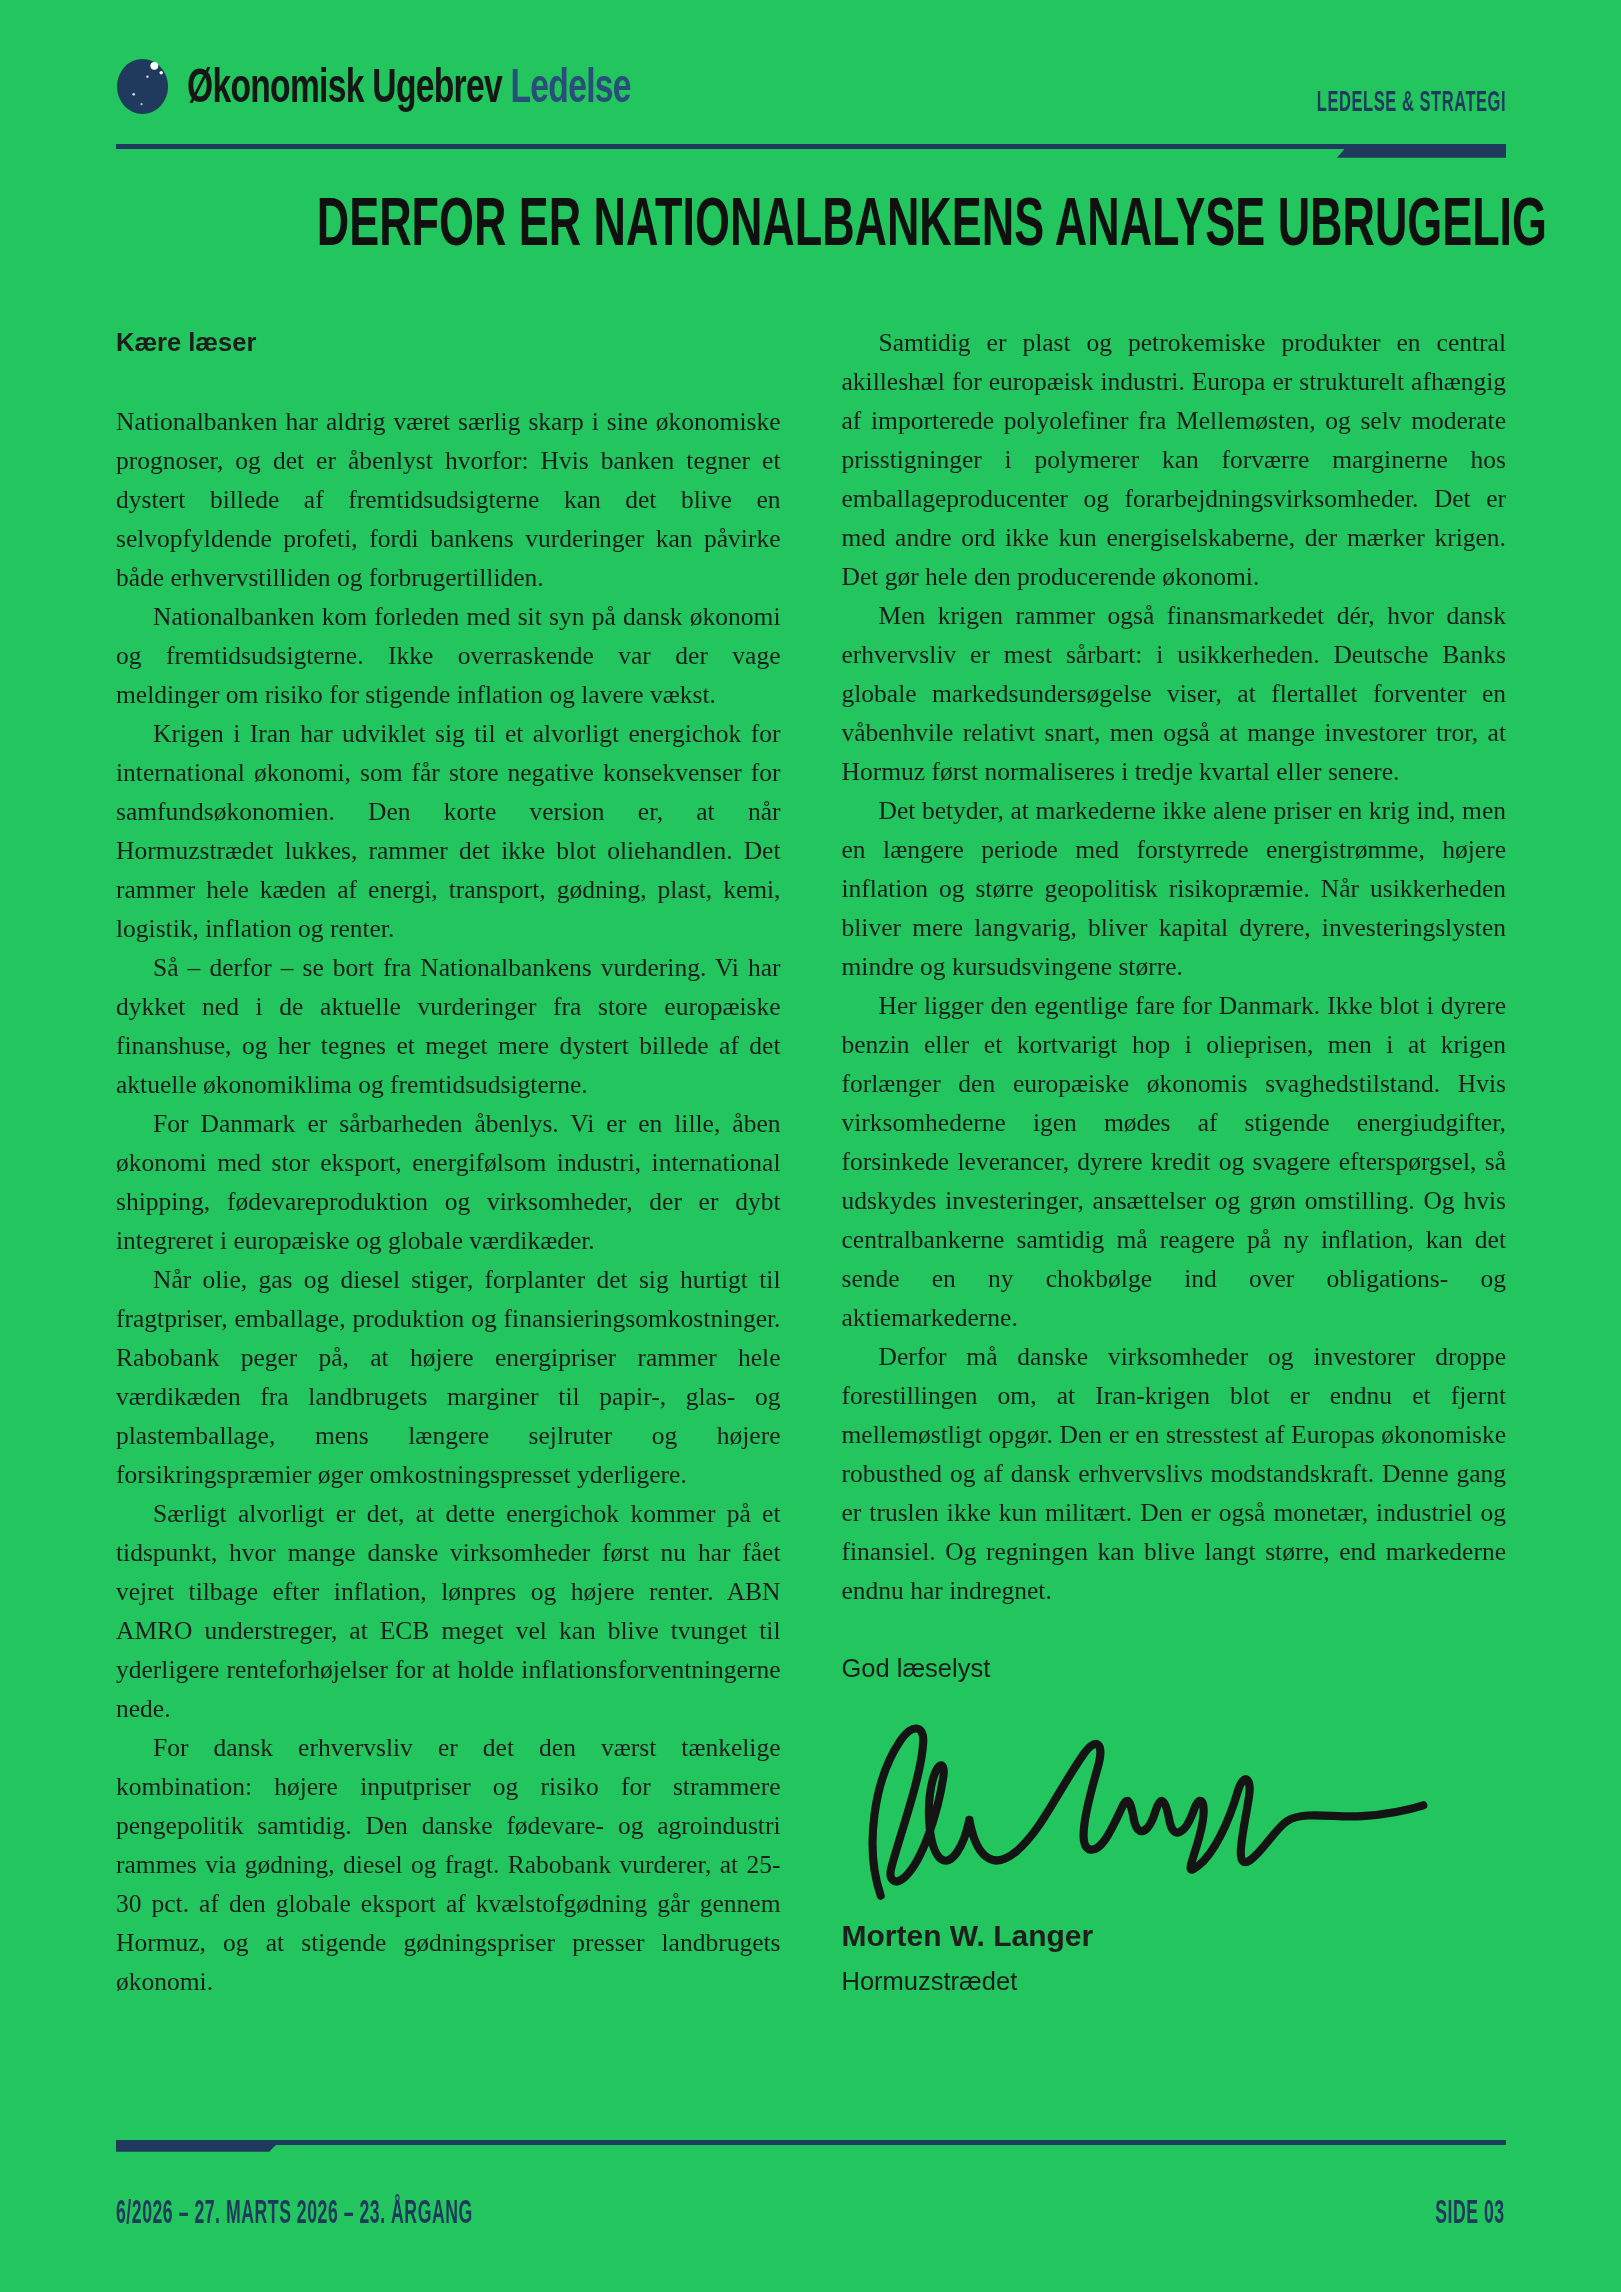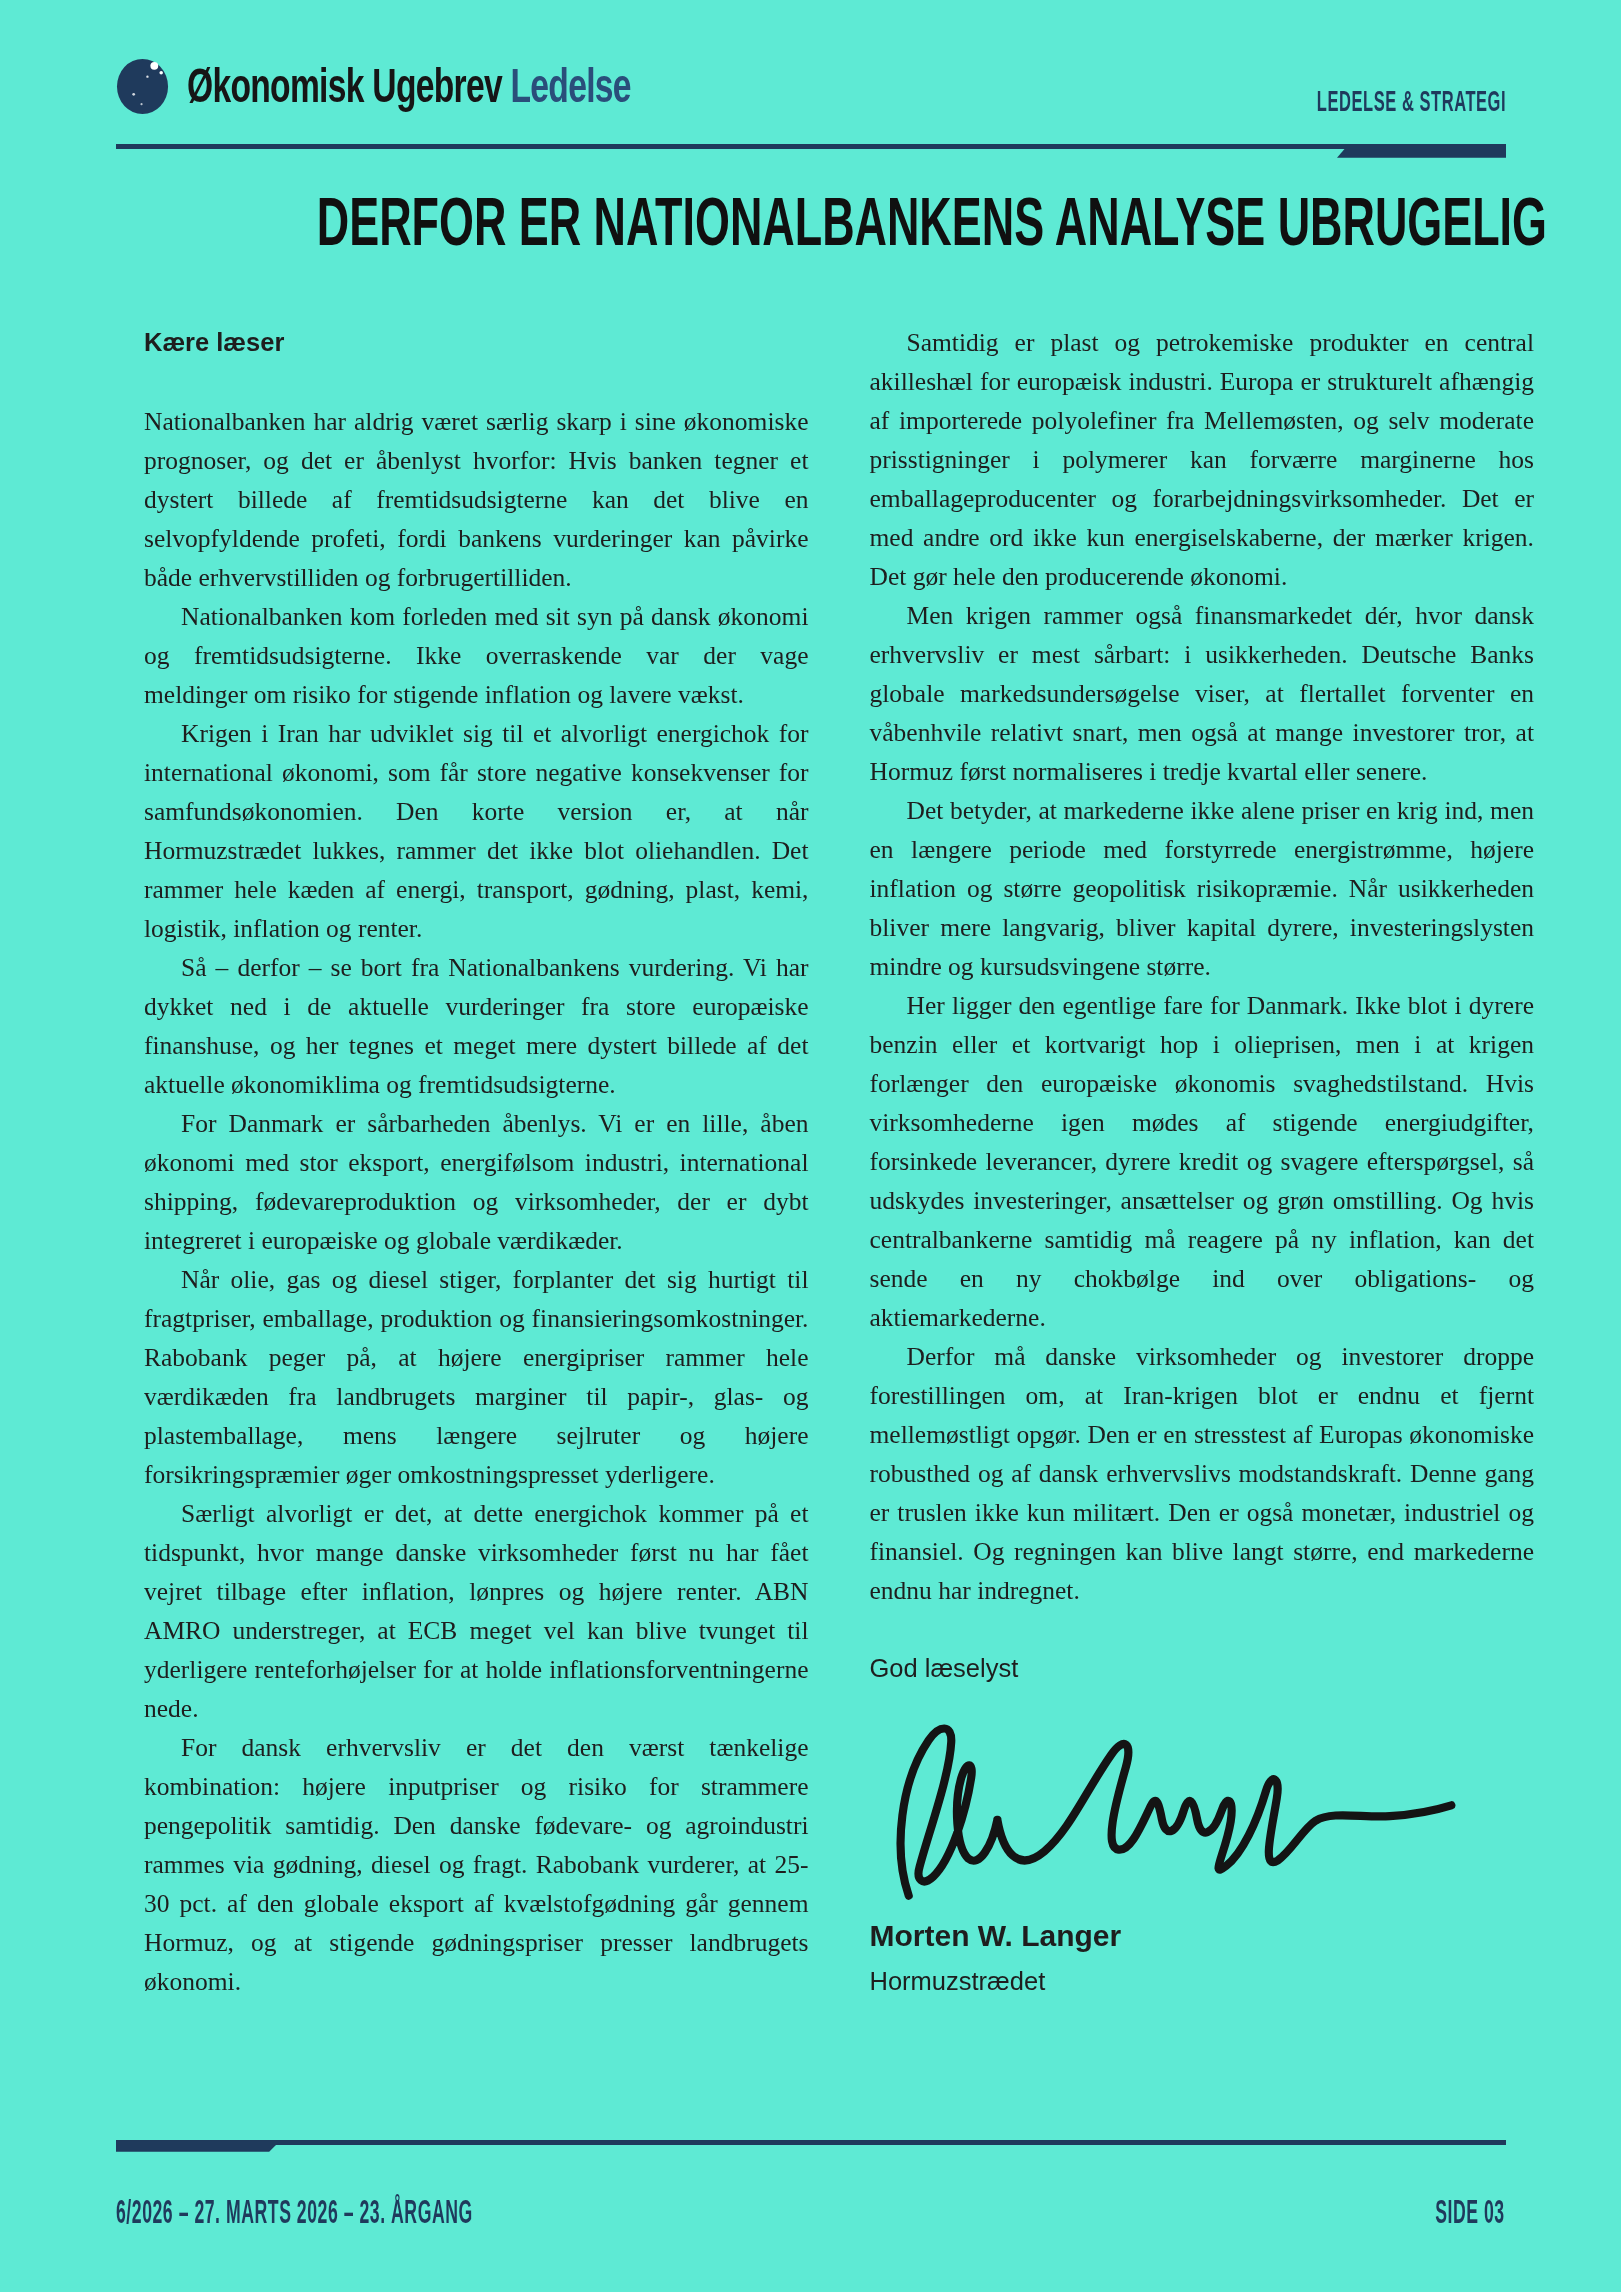--- a/index.html
+++ b/index.html
@@ -2,21 +2,21 @@
 <html lang="da" style="--navy: #1f3a5c; --brand_blue: #2a4e7a; --text: #1e1e1e;"><head>
 <meta charset="utf-8">
 <style>
   :root{
     --navy:#1f3a5c;
     --brand_blue:#2a4e7a;
     --text:#1e1e1e;
   }
   html,body{margin:0;padding:0;background:#ffffff;}
   .page{
-    position:relative;width:1621px;height:2293px;background:#5eead4;
+    position:relative;width:1621px;height:2293px;background:#22c55e;
     font-family:"Liberation Sans",sans-serif;overflow:hidden;
   }
 
   
   .masthead{position:absolute;left:116px;top:55px;width:1390px;height:90px;}
   .brand{position:absolute;left:0;top:0;display:flex;align-items:center;gap:15.7px;}
   .logo{width:55px;height:61px;flex:0 0 auto;}
   .brand-text{
     display:inline-block;white-space:nowrap;
     font-size:48px;font-weight:700;letter-spacing:-1px;color:#161616;
@@ -37,21 +37,21 @@
 
   
   .title-wrap{position:absolute;left:0;top:182px;width:100%;text-align:right;}
   .title{
     display:inline-block;white-space:nowrap;
     font-size:68px;font-weight:700;color:#101010;letter-spacing:0px;
     transform:scaleX(.66);transform-origin:center;
   }
 
   
-  .columns{position:absolute;left:116px;top:323px;width:1390px;display:flex;gap:61px;margin-left:28px;}
+  .columns{position:absolute;left:116px;top:323px;width:1390px;display:flex;gap:61px;}
   .col{width:665px;font-size:25.5px;line-height:39px;color:var(--text);
        text-align:justify;hyphens:auto;}
   .salutation{font-size:25.5px;font-weight:700;margin:0 0 40px 0;text-align:left;}
   .para{margin:0;text-indent:37px;font-family:Liberation Serif, serif;}
   .col-left .para:first-of-type{text-indent:0;}
   .closing{margin:39px 0 0 0;text-align:left;}
 
   .signature{margin:15.7px 0 0 2px;width:598px;height:208px;display:block;}
   .author-name{font-size:30px;font-weight:700;margin:3.9px 0 0 0;text-align:left;}
   .author-title{font-size:25.5px;margin:7.8px 0 0 0;text-align:left;}

